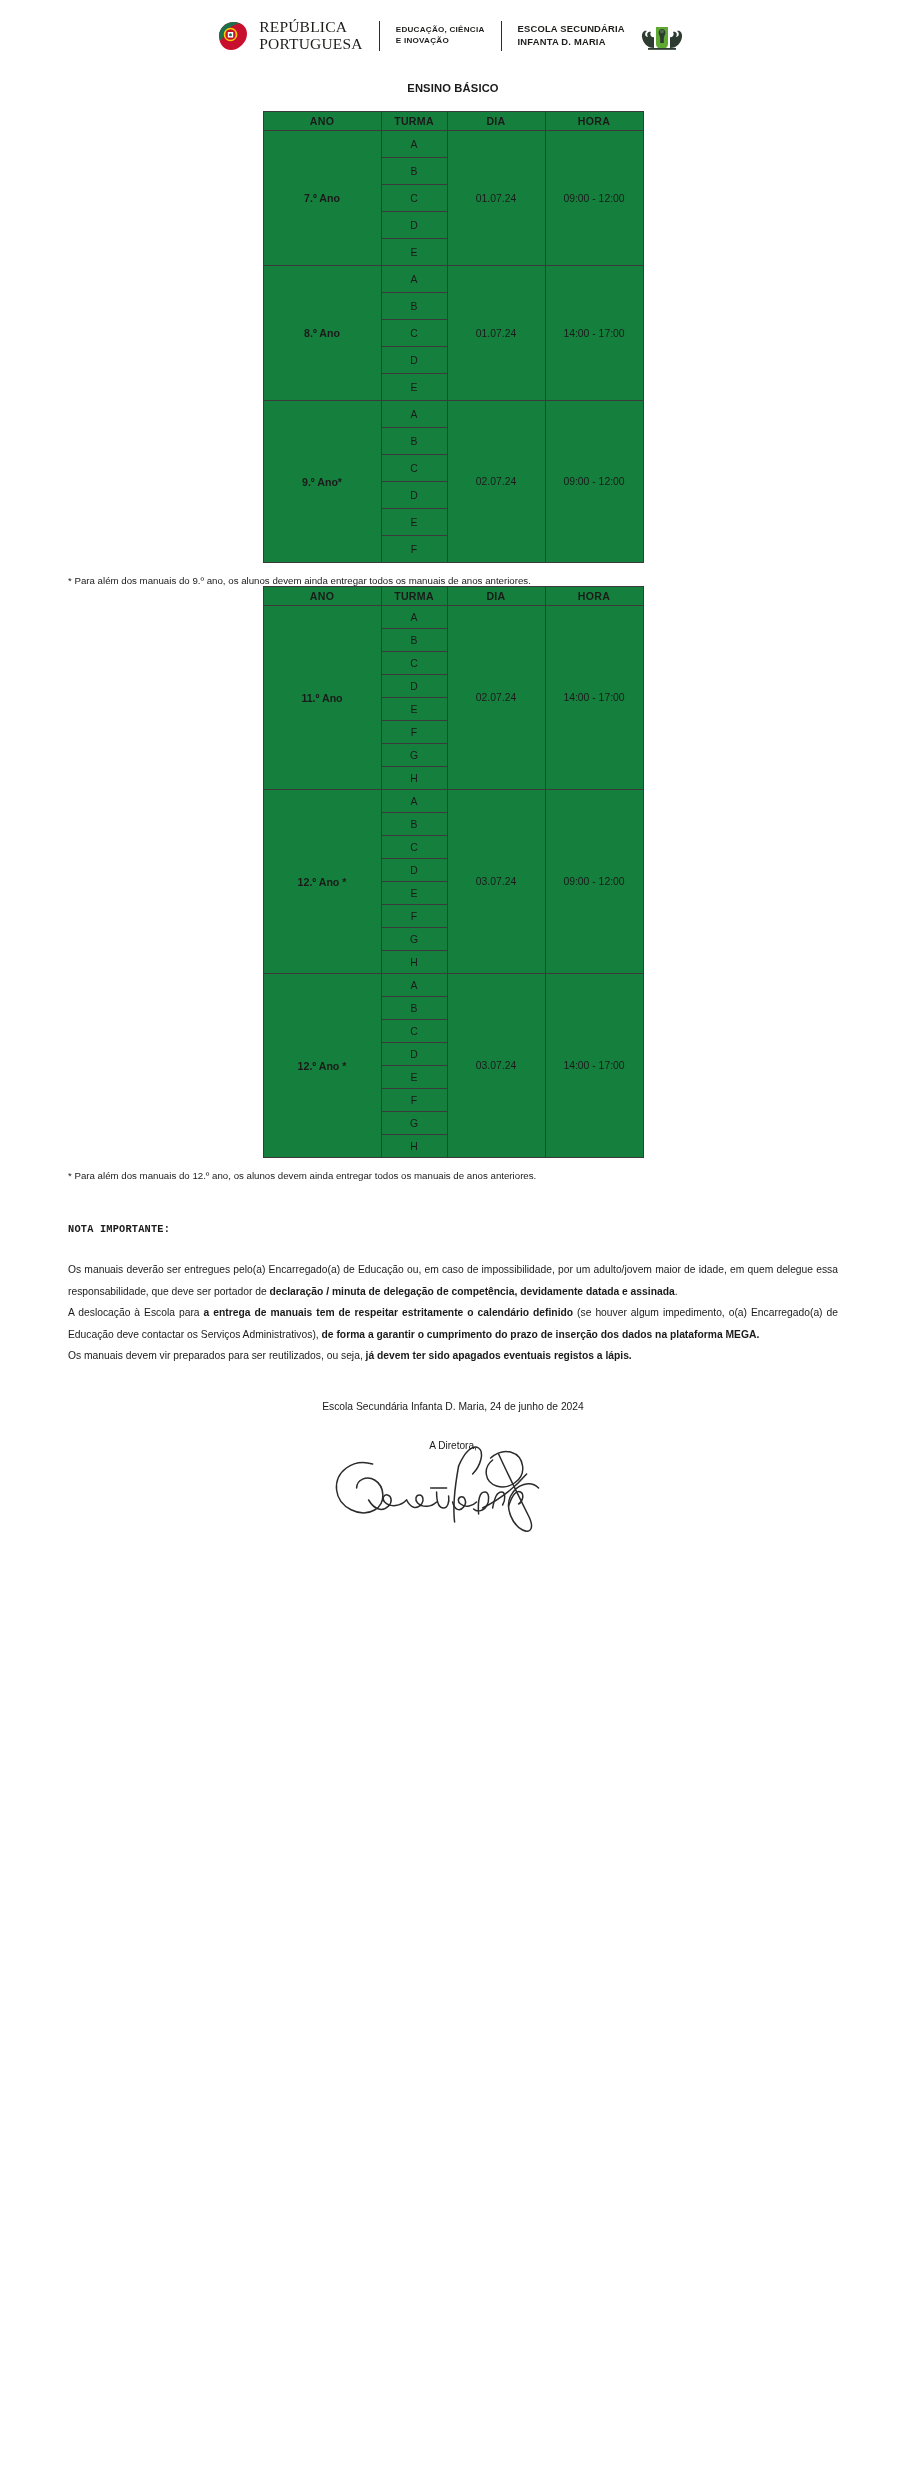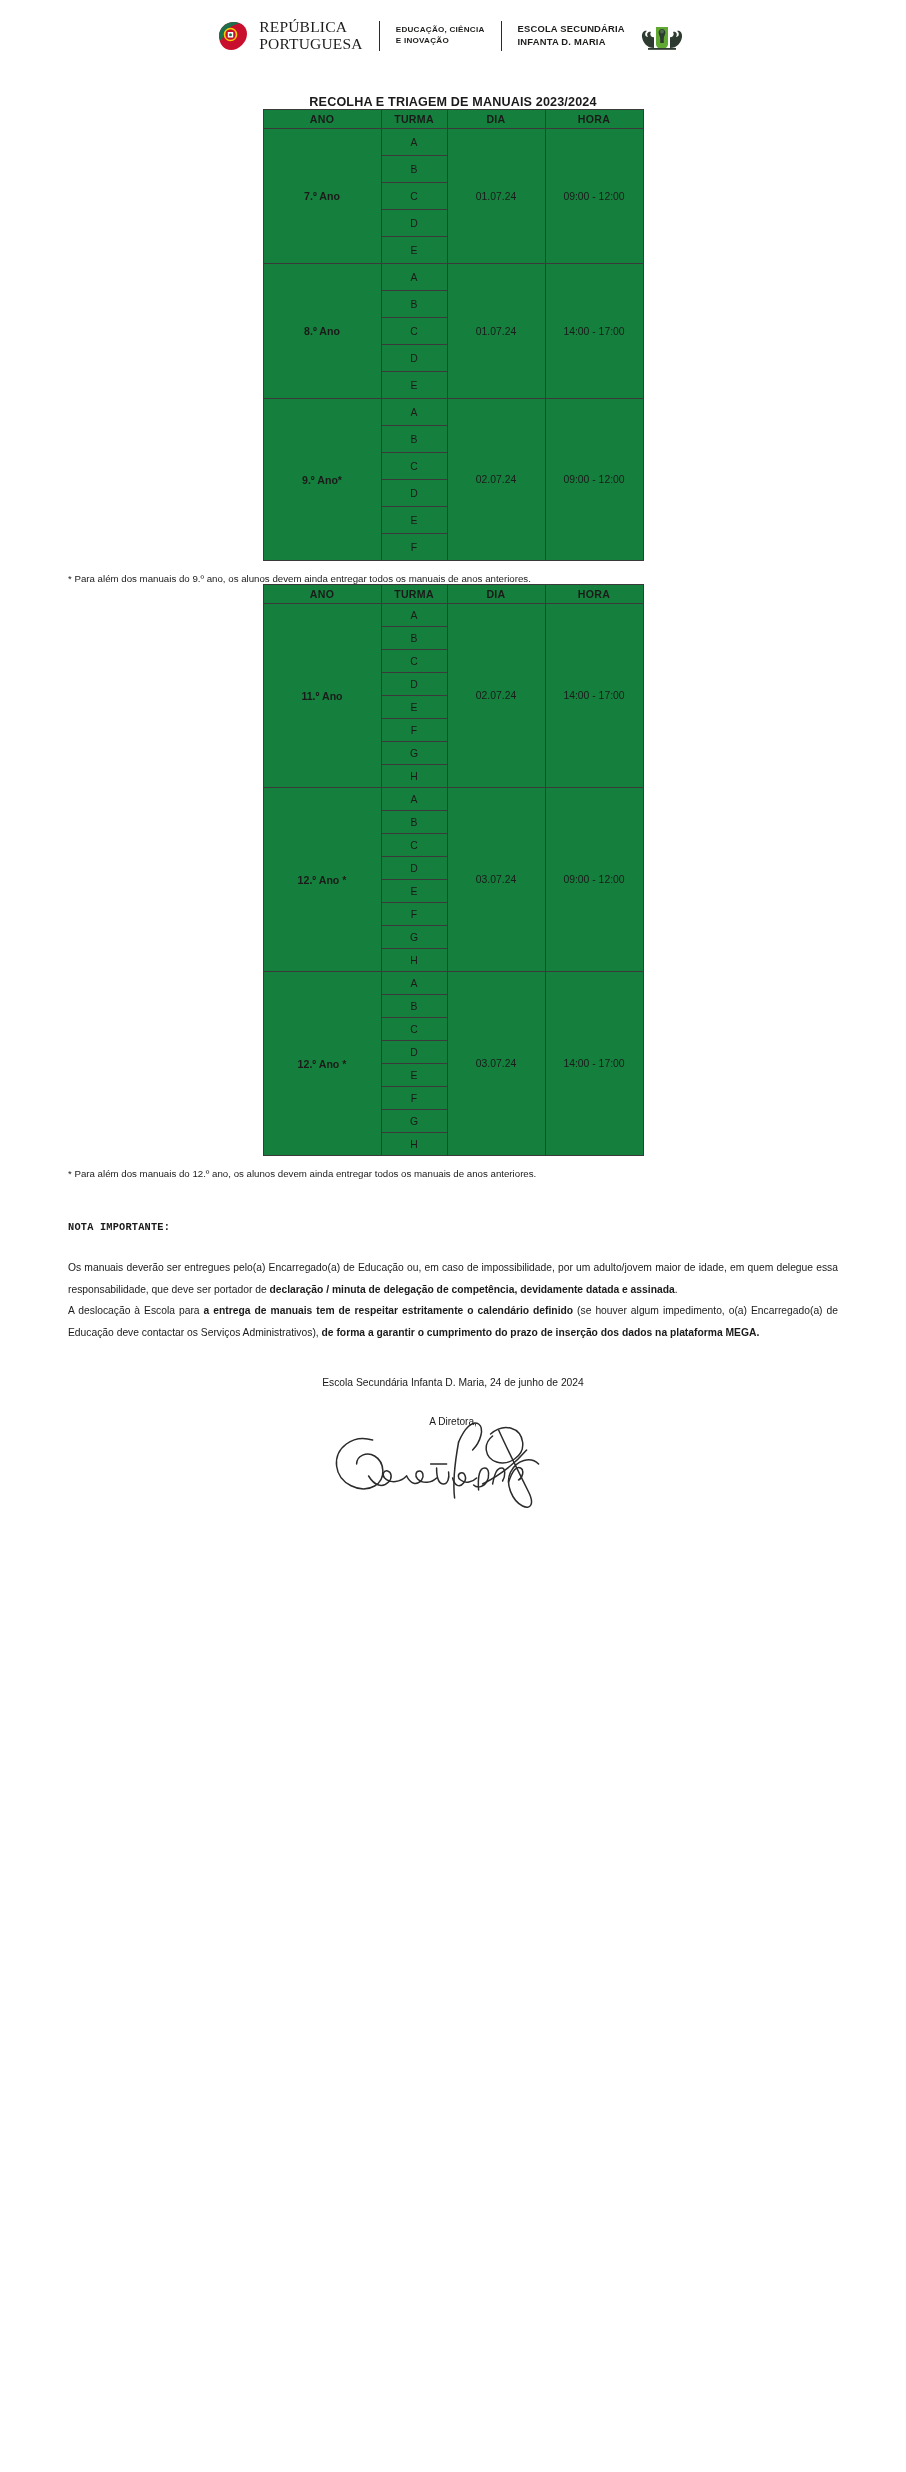--- a/index.html
+++ b/index.html
@@ -232,21 +232,21 @@
                  C41 17 38 20 36 19 L36 30 Z" fill="#2e3b30"></path>
         <path d="M22 9 L34 9 L34 26 C34 29 31 31 28 31 C25 31 22 29 22 26 Z" fill="#5fa832"></path>
         <path d="M28 11 c2 0 3.4 1.6 3.4 3.6 0 2.2 -1.6 3.4 -1.6 6.4 l0 4 -3.6 0 0 -4
                  c0 -3 -1.6 -4.2 -1.6 -6.4 0 -2 1.4 -3.6 3.4 -3.6 z" fill="#2e3b30"></path>
         <circle cx="28" cy="13.4" r="2" fill="#4a6b4a"></circle>
         <rect x="14" y="30" width="28" height="1.8" fill="#2e3b30"></rect>
       </svg>
     </div>
   </div>
 
-  <div class="doc-title">RECOLHA E TRIAGEM DE MANUAIS 2023/2024</div>
+  <div class="section-title">ENSINO BÁSICO</div>
 
   <table class="sched t1">
     <colgroup>
       <col class="col-ano">
         <col class="col-turma">
         <col class="col-dia">
         <col class="col-hora">
     </colgroup>
     <thead>
       <tr>
@@ -425,20 +425,23 @@
   <div class="nota-head">NOTA IMPORTANTE:</div>
 
   <p class="body-par first">
     <span>Os manuais deverão ser entregues pelo(a) Encarregado(a) de Educação ou, em caso de impossibilidade, por um adulto/jovem maior de idade, em quem delegue essa responsabilidade, que deve ser portador de </span><b>declaração / minuta de delegação de competência, devidamente datada e assinada</b><span>.</span>
   </p>
 
   <p class="body-par">
     <span>A deslocação à Escola para </span><b>a entrega de manuais tem de respeitar estritamente o calendário definido</b><span> (se houver algum impedimento, o(a) Encarregado(a) de Educação deve contactar os Serviços Administrativos), </span><b>de forma a garantir o cumprimento do prazo de inserção dos dados na plataforma MEGA.</b>
   </p>
 
+  <p class="body-par">
+    <span>Os manuais devem vir preparados para ser reutilizados, ou seja, </span><b>já devem ter sido apagados eventuais registos a lápis.</b>
+  </p>
 
   <div class="closing">Escola Secundária Infanta D. Maria, 24 de junho de 2024</div>
 
   <div class="sig-wrap">
     <div class="sig-label">A Diretora,</div>
     <div class="sig-svg">
       <svg width="260" height="105" viewBox="0 0 260 105" aria-hidden="true">
         <g fill="none" stroke="#2b2b2b" stroke-width="1.5" stroke-linecap="round" stroke-linejoin="round">
           <path d="M60 36 C40 30 22 44 24 62 C26 80 48 90 62 82 C74 75 72 58 62 52
                    C54 47 44 52 44 60"></path>

